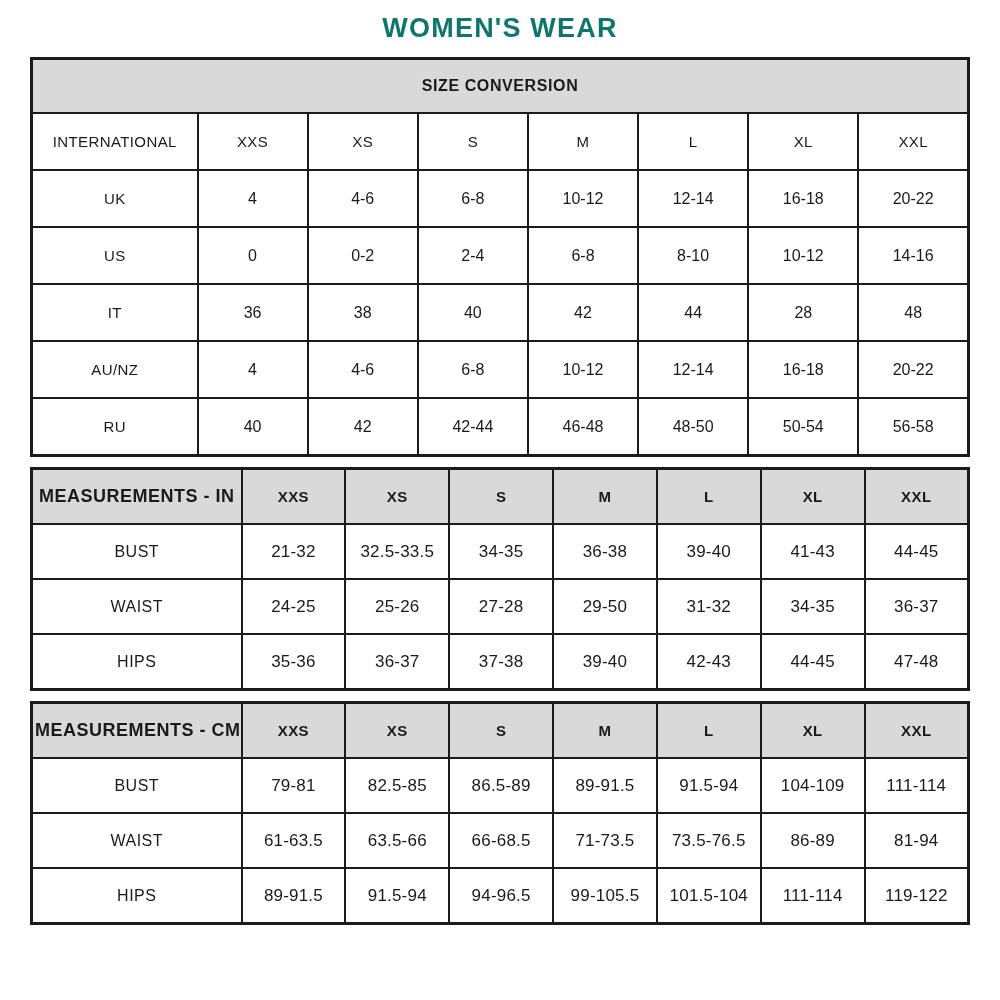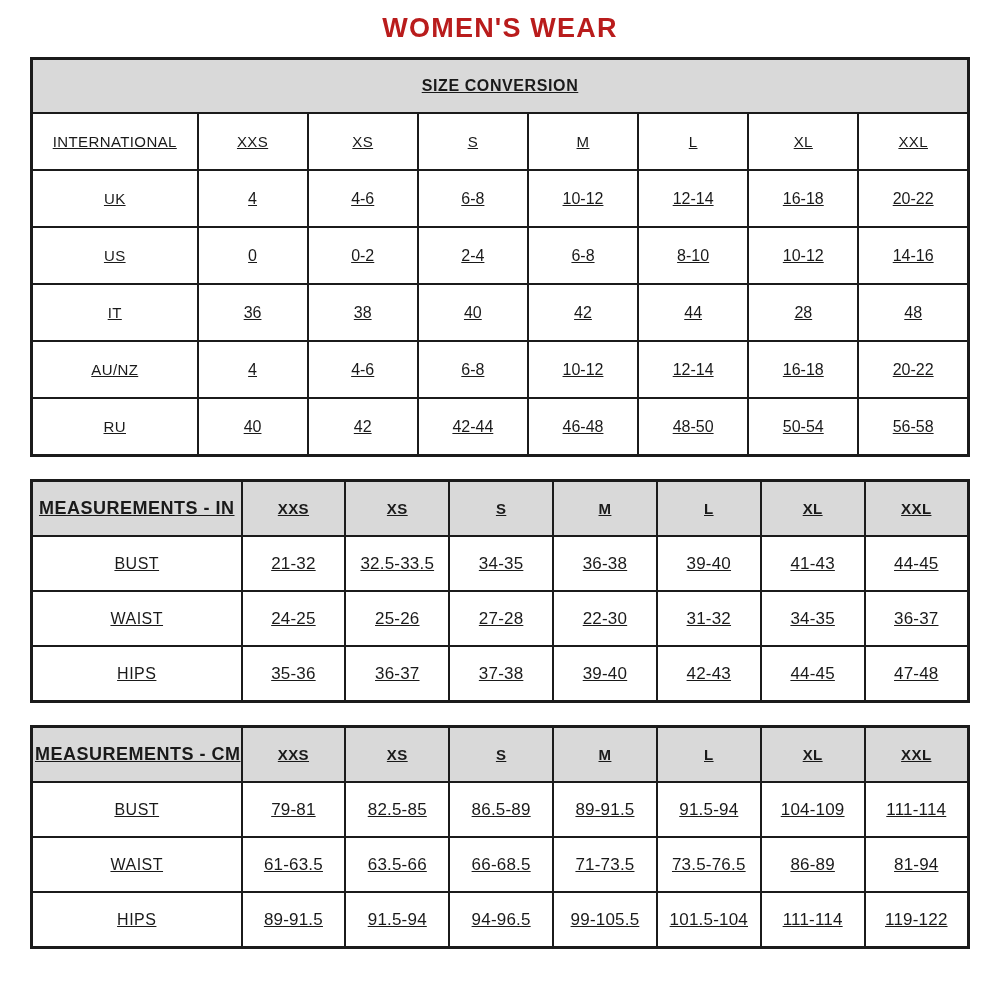--- a/index.html
+++ b/index.html
@@ -17,29 +17,28 @@
     height: 1000px;
     box-sizing: border-box;
     padding-top: 13px;
   }
   .title {
     text-align: center;
     font-size: 27px;
     font-weight: bold;
     letter-spacing: 1.2px;
     margin: 0 0 13px 0;
-    color: #b91c1c;
+    color: #0f766e;
   }
   table.tbl {
     width: 940px;
-    margin: 0 auto 22px auto;
+    margin: 0 auto 10px auto;
     border-collapse: collapse;
     border: 3px solid #1b1b1b;
     table-layout: fixed;
-    text-decoration: underline;
   }
   .tbl td {
     border: 2px solid #1b1b1b;
     text-align: center;
     vertical-align: middle;
     padding: 0 2px;
     overflow: hidden;
     white-space: nowrap;
   }
   
@@ -170,21 +169,21 @@
           <td class="val">36-38</td>
           <td class="val">39-40</td>
           <td class="val">41-43</td>
           <td class="val">44-45</td>
         </tr>
         <tr>
           <td class="rowlabel">WAIST</td>
           <td class="val">24-25</td>
           <td class="val">25-26</td>
           <td class="val">27-28</td>
-          <td class="val">22-30</td>
+          <td class="val">29-50</td>
           <td class="val">31-32</td>
           <td class="val">34-35</td>
           <td class="val">36-37</td>
         </tr>
         <tr>
           <td class="rowlabel">HIPS</td>
           <td class="val">35-36</td>
           <td class="val">36-37</td>
           <td class="val">37-38</td>
           <td class="val">39-40</td>

